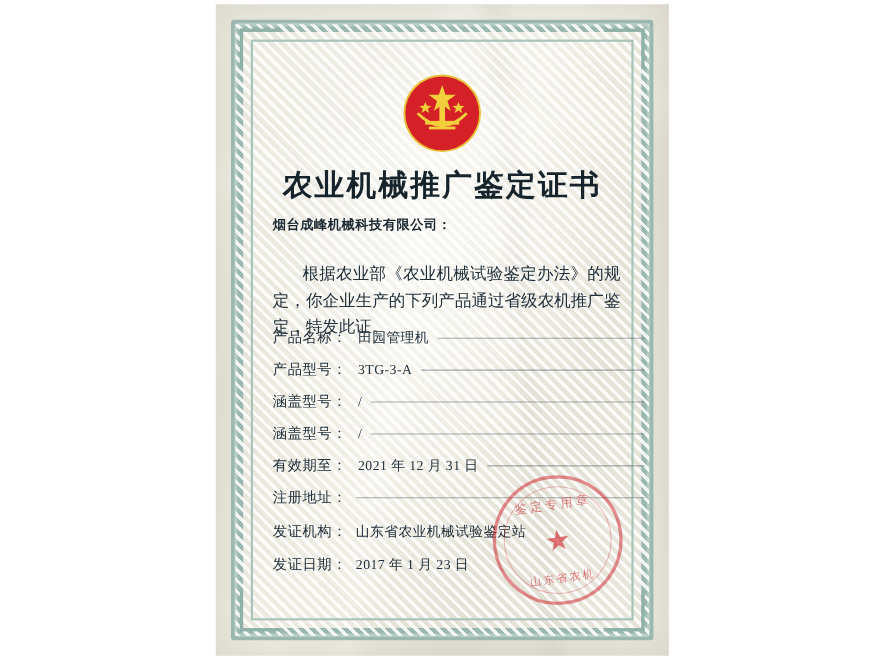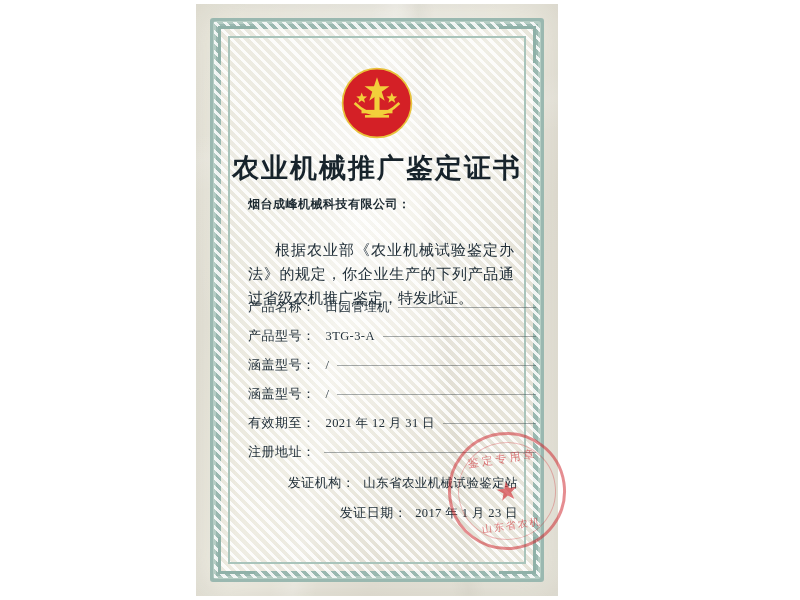--- a/index.html
+++ b/index.html
@@ -15,21 +15,21 @@
     width: 800px;
     height: 600px;
     background: #ffffff;
     overflow: hidden;
   }
   
   .cert-photo {
     position: absolute;
     left: 196px;
     top: 4px;
-    width: 362px;
+    width: 412px;
     height: 592px;
     background:
       radial-gradient(ellipse at 45% 30%, rgba(255,255,255,0.55), rgba(0,0,0,0.0) 60%),
       linear-gradient(115deg, #eceadf 0%, #e7e5da 25%, #efede3 48%, #e4e1d6 70%, #eae8de 100%);
     box-shadow: inset 0 0 40px rgba(120,115,100,0.18);
   }
   
   .crease {
     position: absolute;
     pointer-events: none;
@@ -165,21 +165,20 @@
   }
 
   .right-rows {
     position: absolute;
     left: 52px;
     right: 40px;
     top: 470px;
   }
   .right-row {
     display: flex;
-    justify-content: flex-end;
     align-items: baseline;
     height: 30px;
     font-family: "Liberation Serif", serif;
     font-size: 13px;
     color: #22303a;
   }
   .right-row .field-value {
     margin-left: 8px;
   }
 

